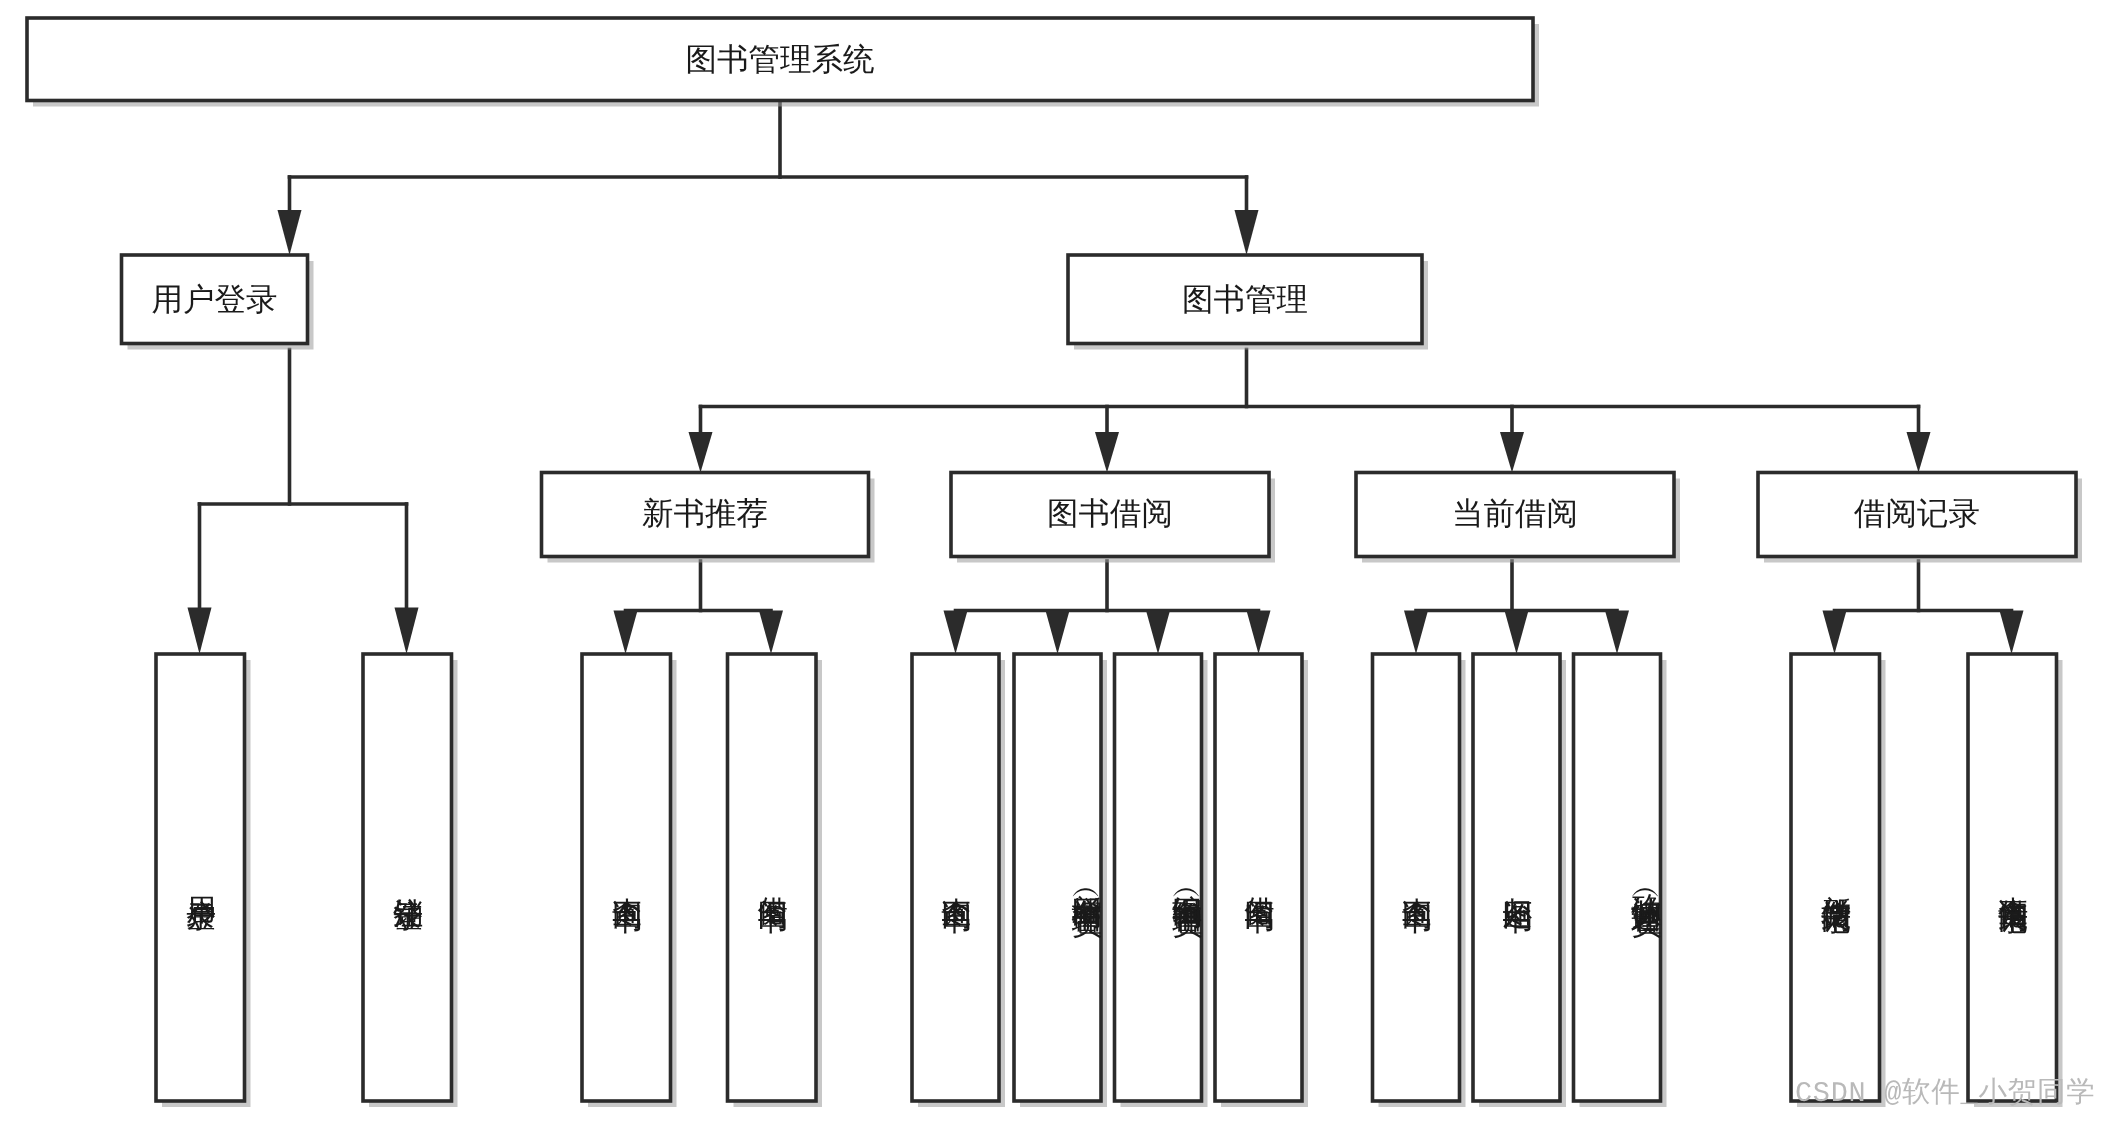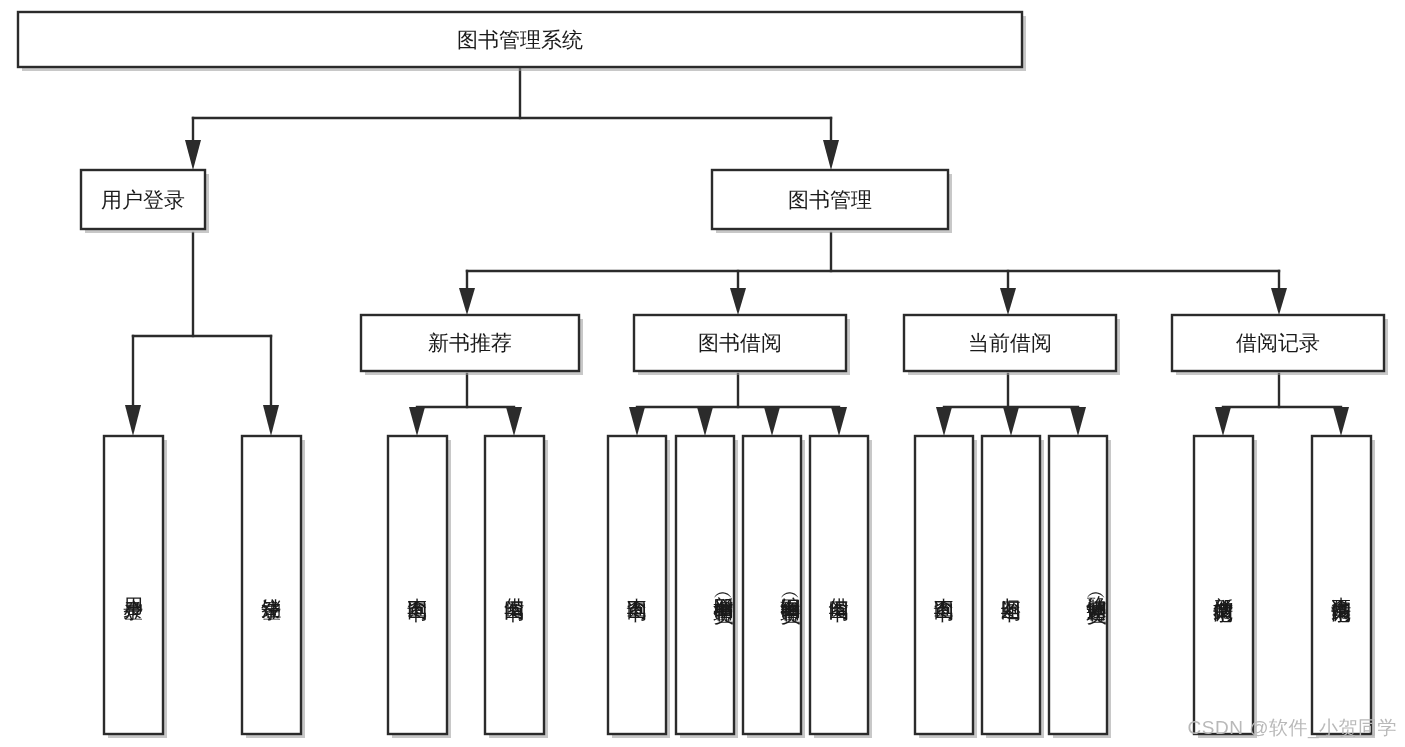--- a/index.html
+++ b/index.html
@@ -67,21 +67,21 @@
     white-space: nowrap;
     pointer-events: none;
   }
   .vlabel.center-v {
     align-items: center;
   }
   .watermark {
     position: absolute;
     right: 8px;
     bottom: 6px;
-    font-family: Liberation Sans, sans-serif;
+    font-family: Liberation Mono, monospace;
     font-size: 19px;
     color: #b9b9b9;
     letter-spacing: 0.5px;
     white-space: nowrap;
     text-align: right;
   }
 </style>
 </head>
 <body>
 

